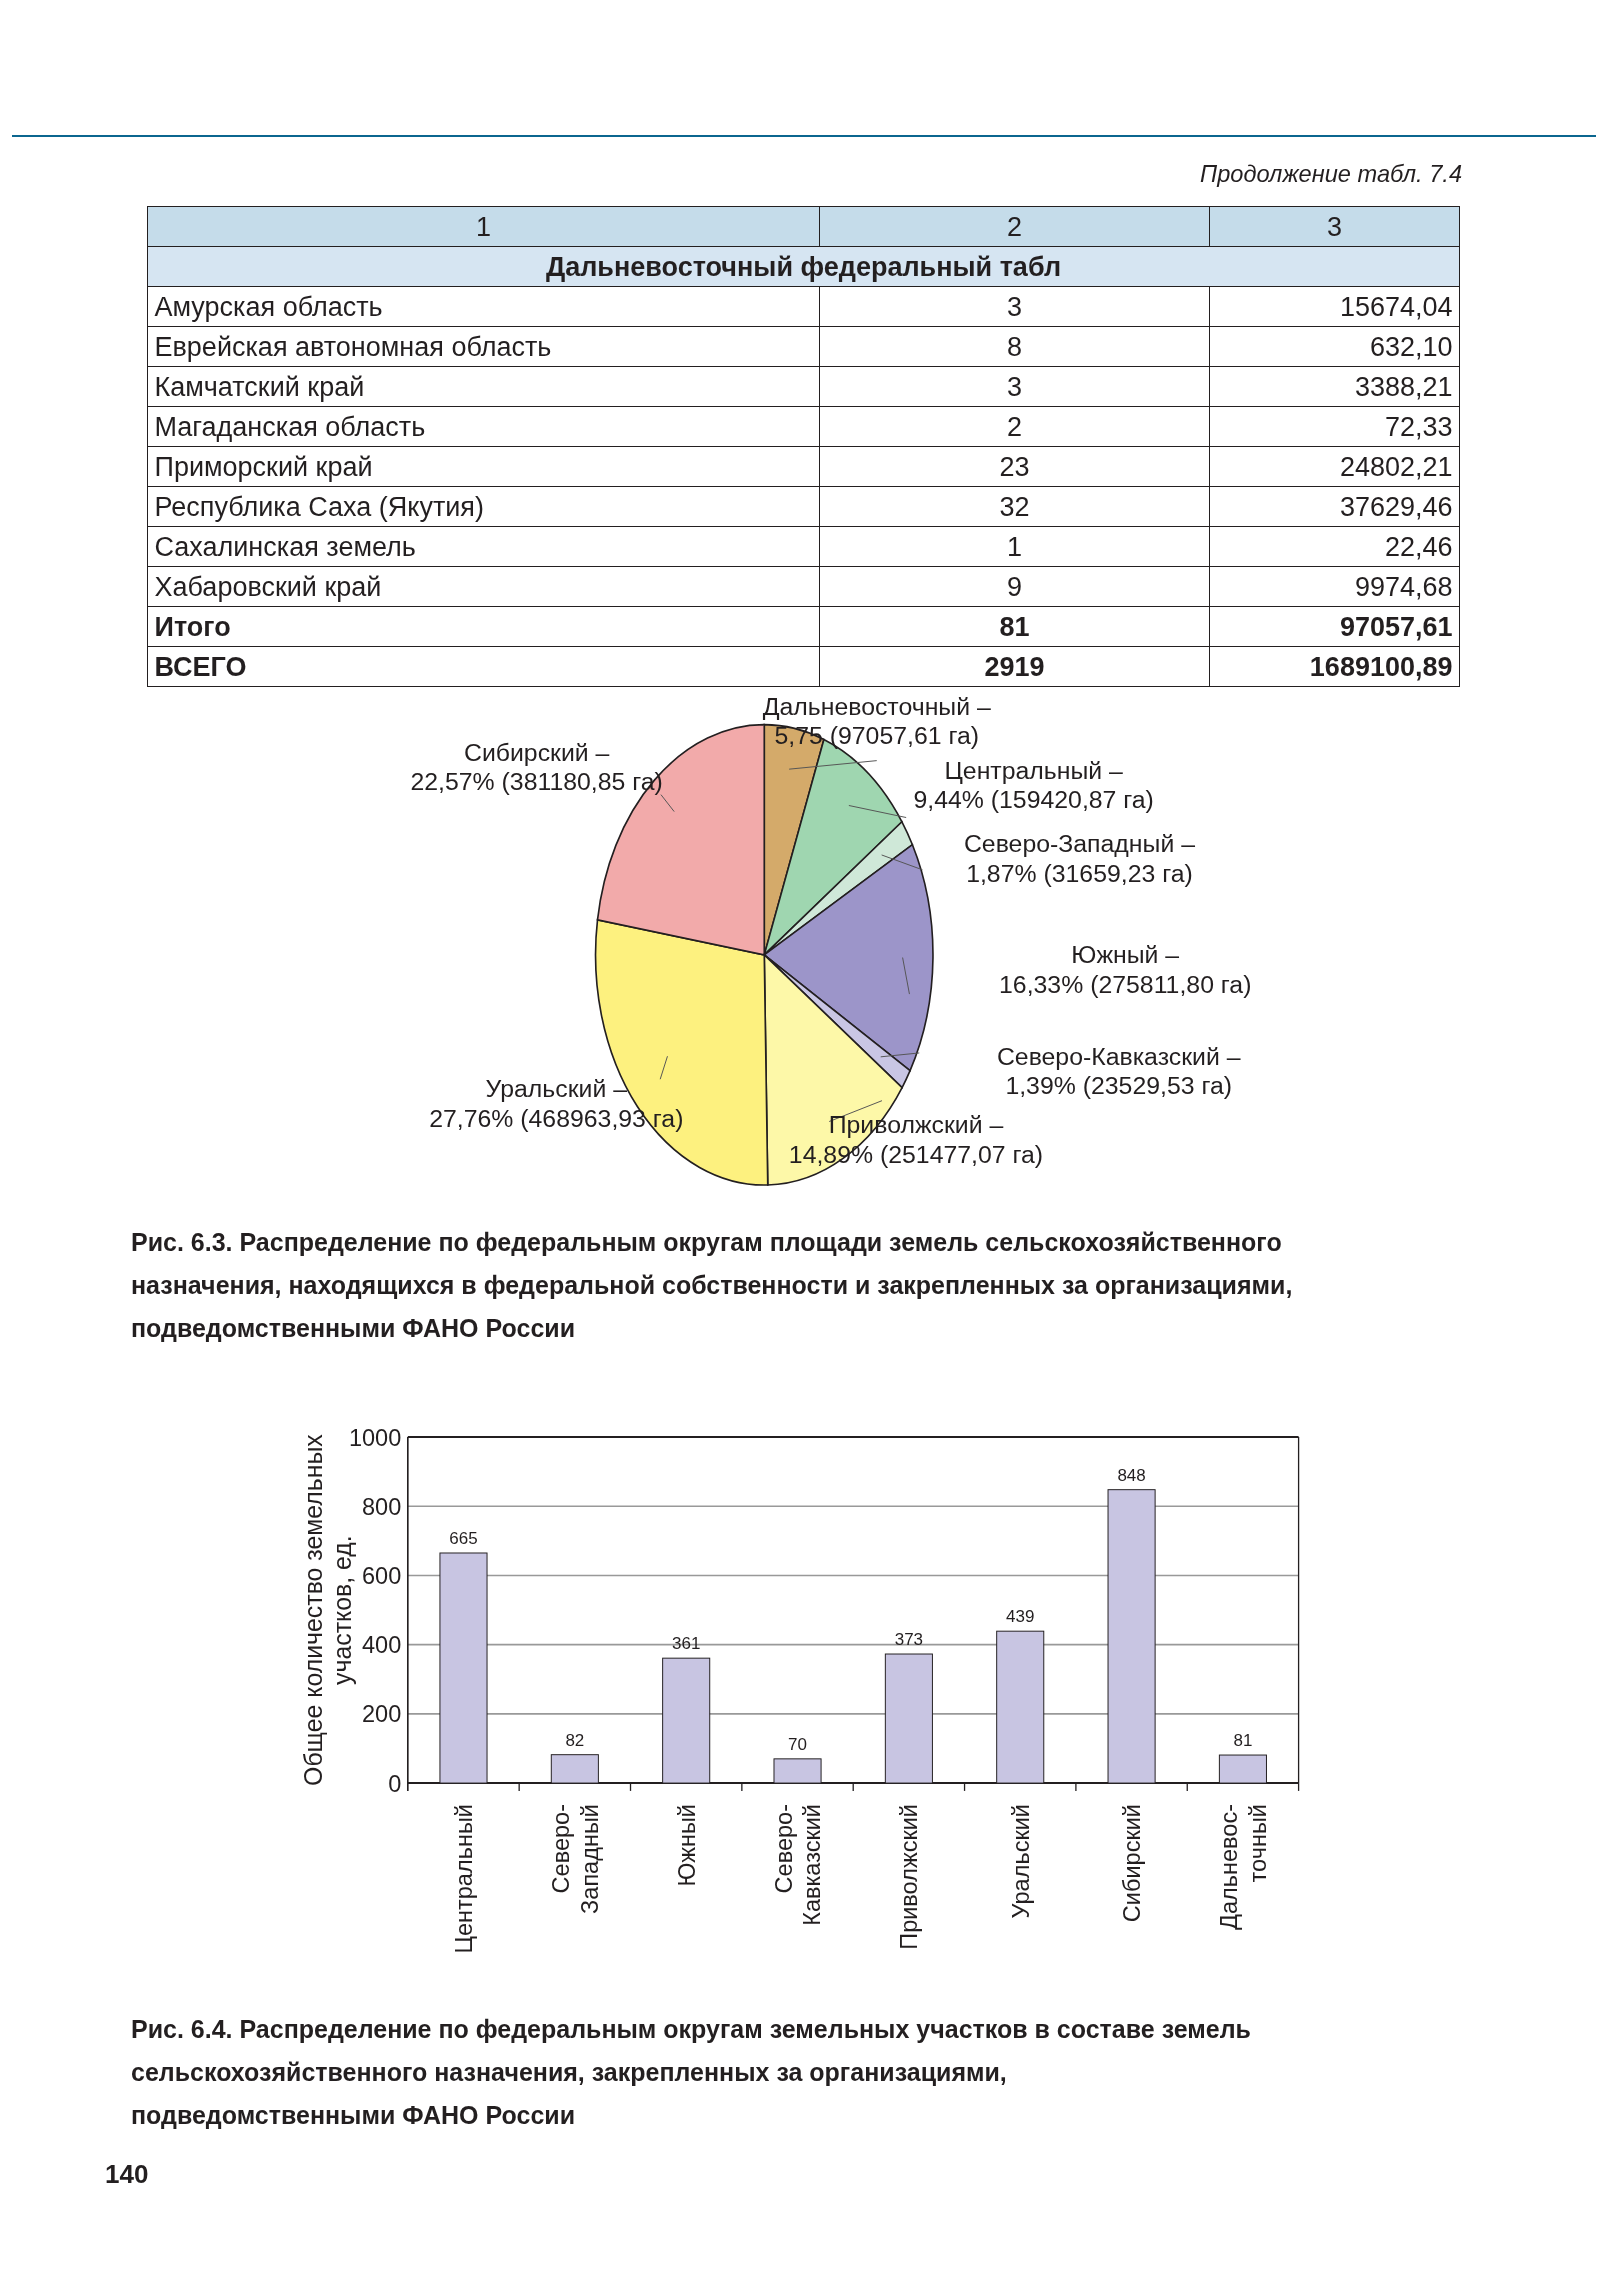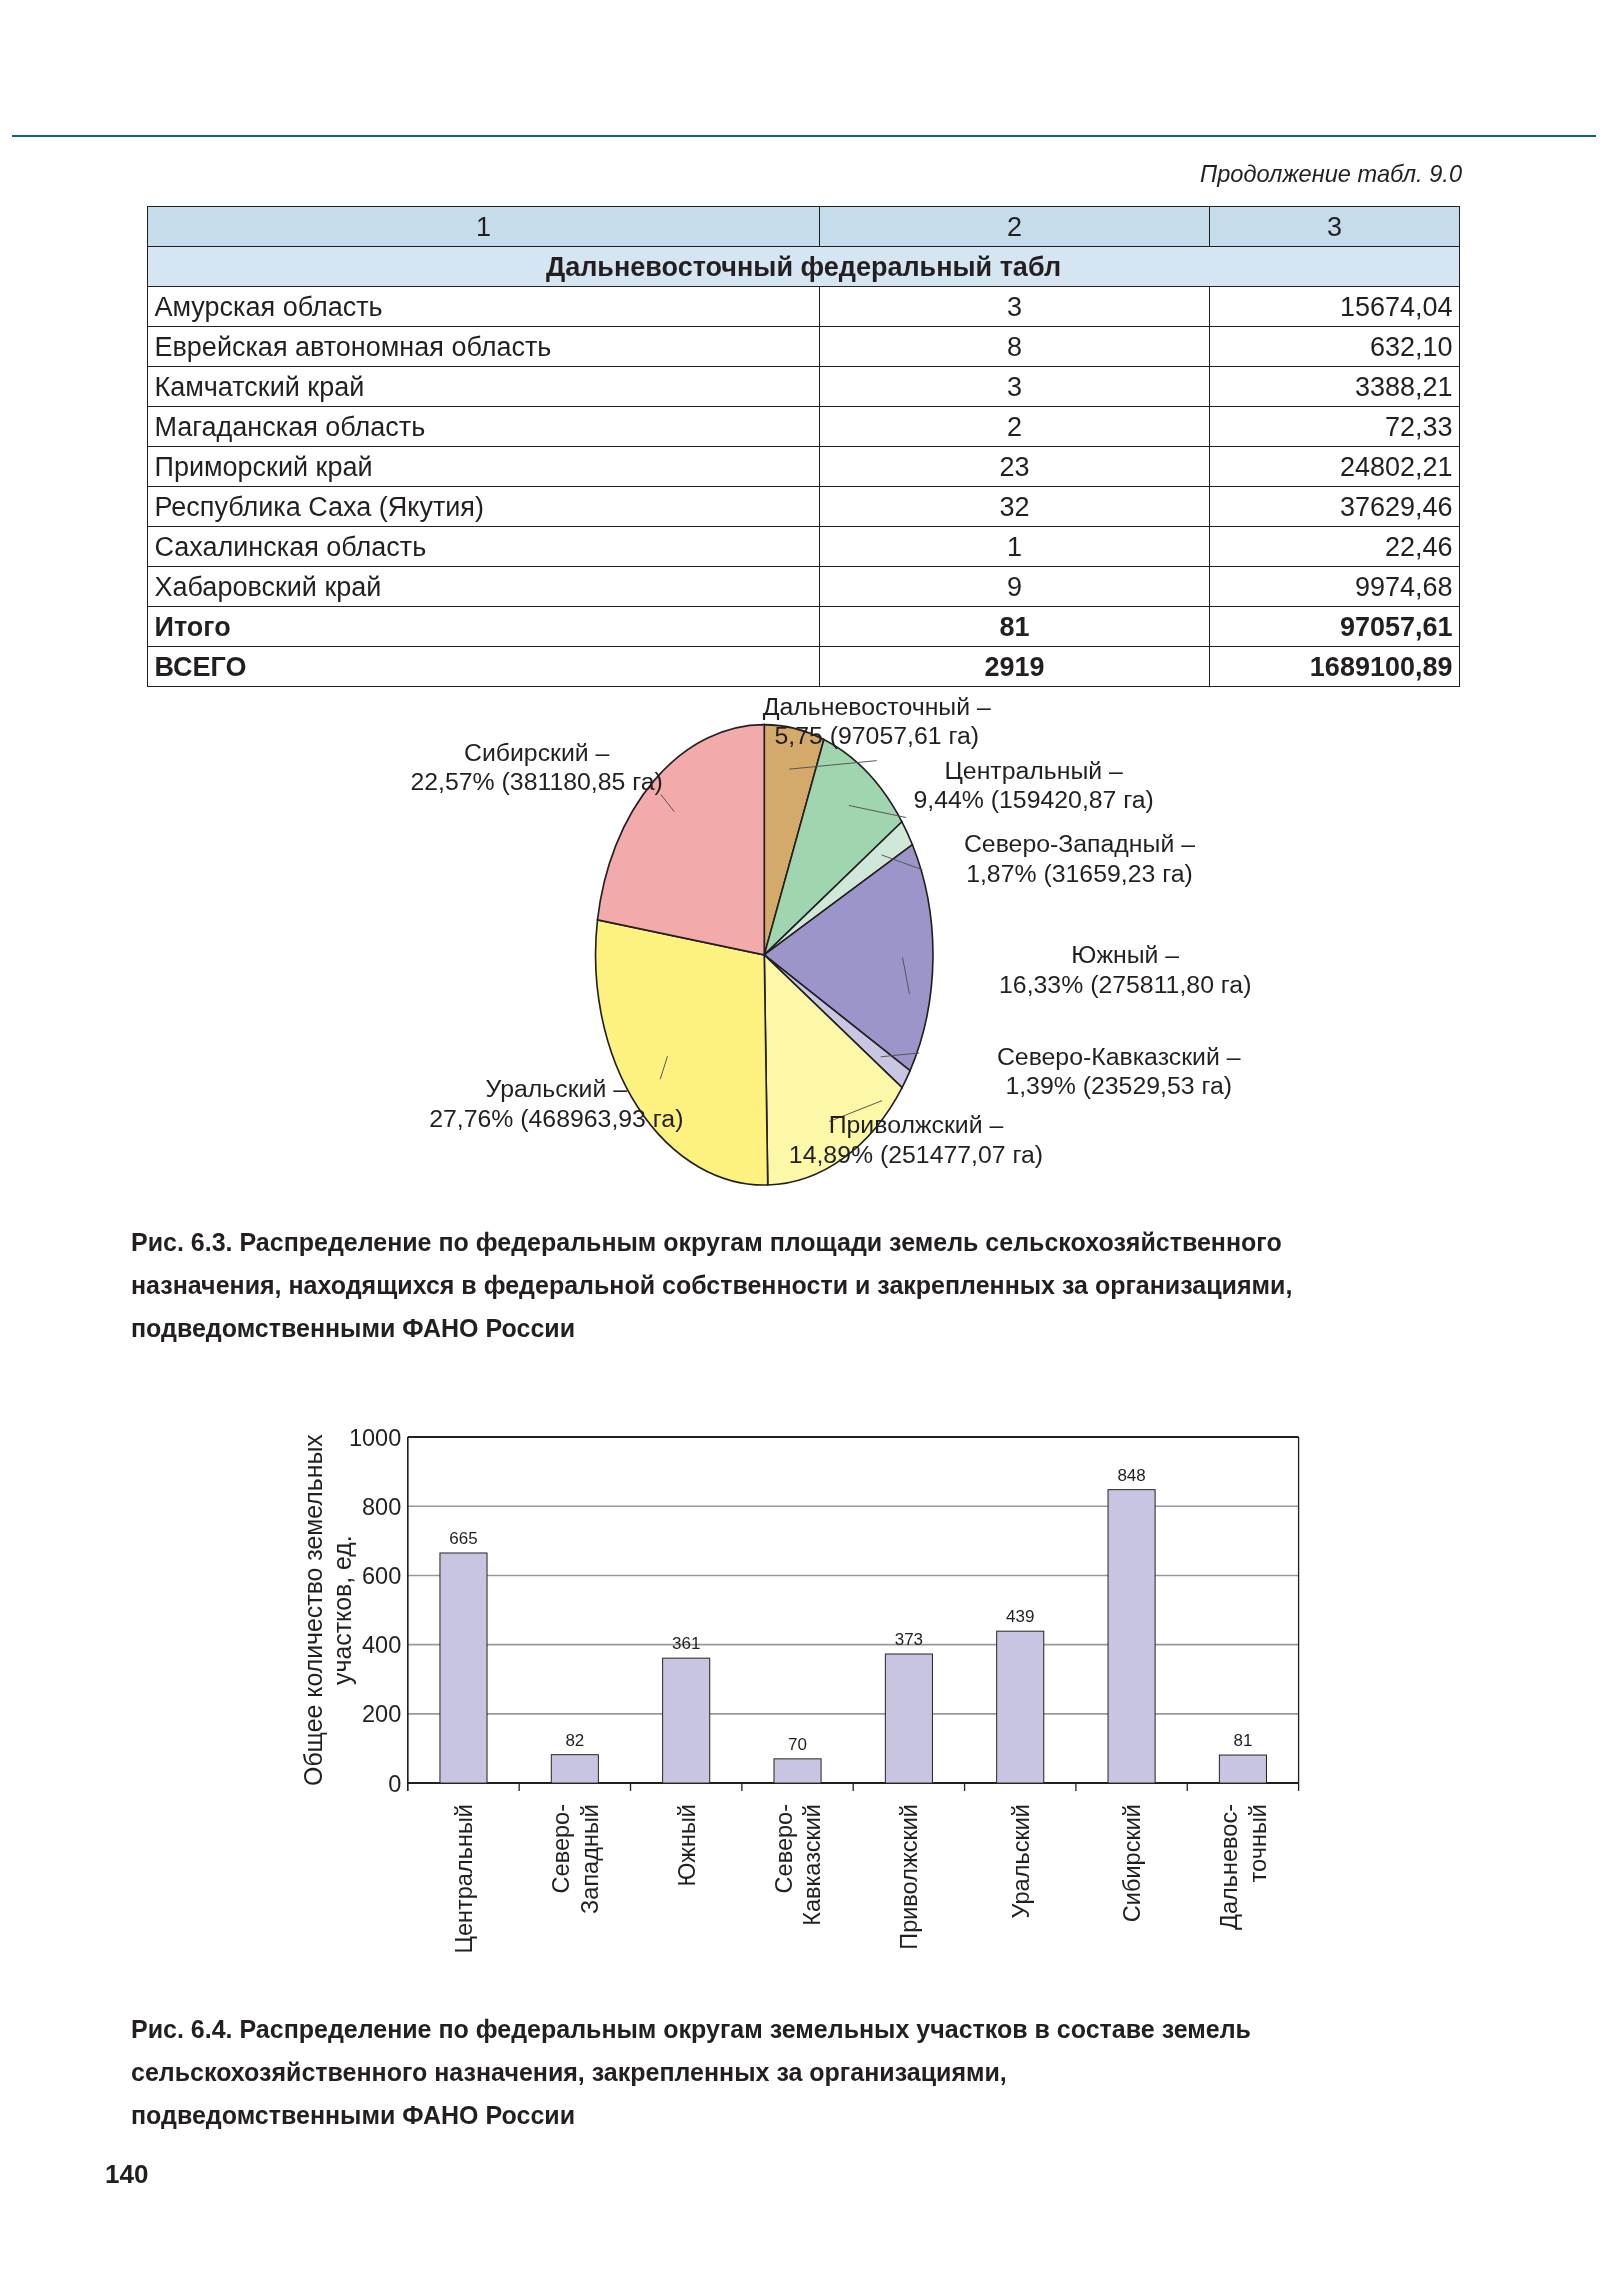--- a/index.html
+++ b/index.html
@@ -22,21 +22,21 @@
   table.data tr.bold td { font-weight: bold; }
   .pie-wrap { position: absolute; left: 0; top: 690px; width: 1343px; height: 497px; }
   .caption { position: absolute; left: 131px; width: 1345px; text-align: left; font-weight: bold; font-size: 25px; line-height: 43px; }
   .bar-wrap { position: absolute; left: 0; top: 1407px; width: 1607px; height: 569px; }
   .page-num { position: absolute; left: 105px; top: 2159px; font-weight: bold; font-size: 26px; }
 </style>
 </head>
 <body>
 
 <div class="topline"></div>
-<div class="cont-note">Продолжение табл. 9.0</div>
+<div class="cont-note">Продолжение табл. 7.4</div>
 
 <table class="data">
   <tbody id="tbody">
     <tr class="colnum">
       <td class="c1" style="text-align:center">1</td>
       <td class="c2">2</td>
       <td class="c3" style="text-align:center">3</td>
     </tr>
     <tr class="section">
       <td colspan="3">Дальневосточный федеральный табл</td>
@@ -65,21 +65,21 @@
         <td class="c1">Приморский край</td>
         <td class="c2">23</td>
         <td class="c3">24802,21</td>
       </tr>
       <tr>
         <td class="c1">Республика Саха (Якутия)</td>
         <td class="c2">32</td>
         <td class="c3">37629,46</td>
       </tr>
       <tr>
-        <td class="c1">Сахалинская область</td>
+        <td class="c1">Сахалинская земель</td>
         <td class="c2">1</td>
         <td class="c3">22,46</td>
       </tr>
       <tr>
         <td class="c1">Хабаровский край</td>
         <td class="c2">9</td>
         <td class="c3">9974,68</td>
       </tr>
       <tr class="bold">
         <td class="c1">Итого</td>

